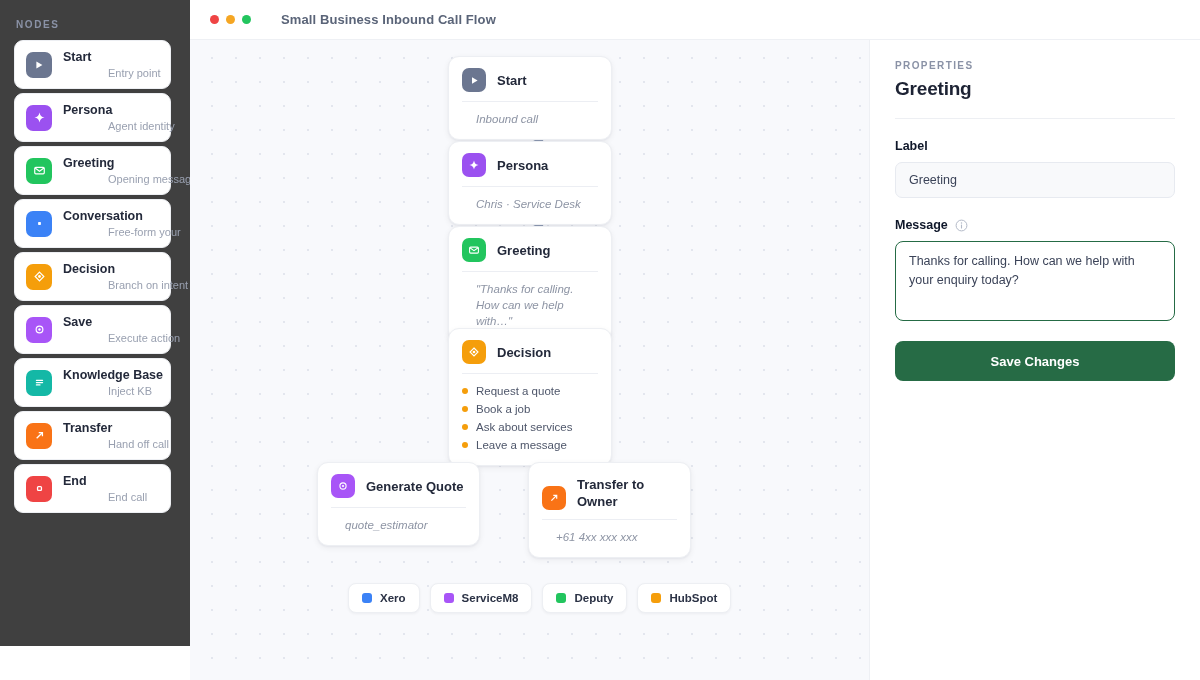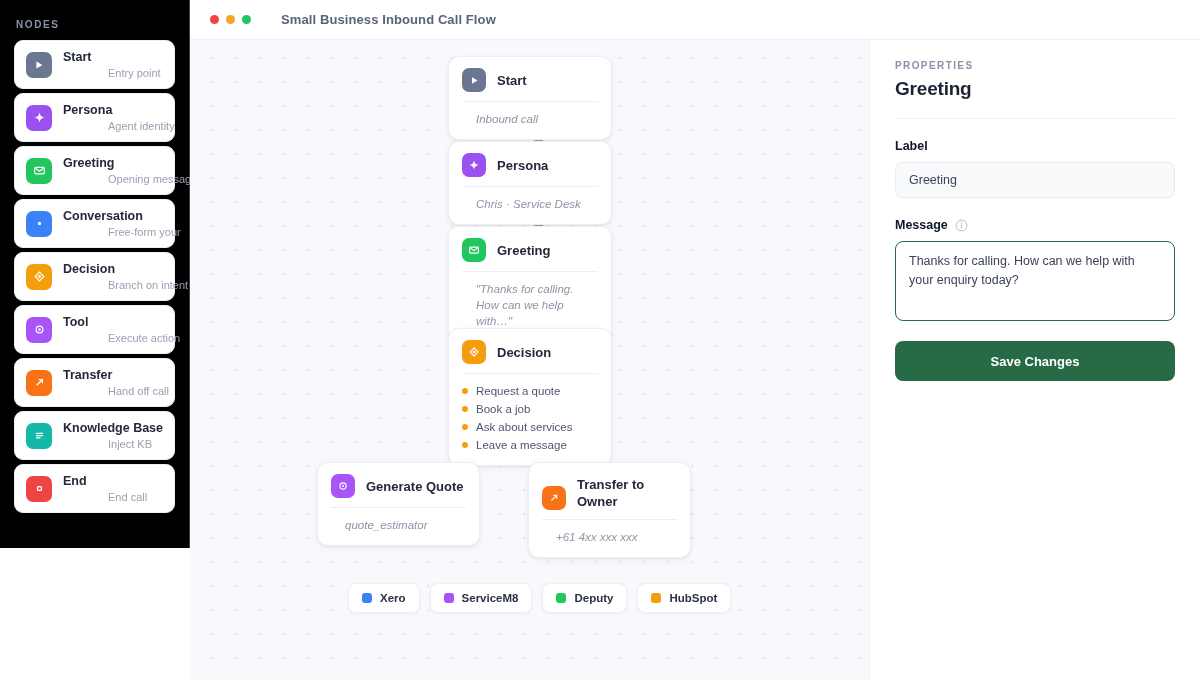--- a/index.html
+++ b/index.html
@@ -17,24 +17,24 @@
     position: relative;
     width: 1200px;
     height: 680px;
     display: flex;
     background: #ffffff;
   }
 
   
   .sidebar {
     width: 190px;
-    height: 548px;
+    height: 646px;
     flex: 0 0 190px;
-    background: #000000;
-    border-right: 1px solid #404040;
+    background: #404040;
+    border-right: 5px solid #404040;
     padding: 0 14px;
     position: relative;
   }
 
   .sidebar-title {
     font-size: 10px;
     font-weight: bold;
     letter-spacing: 1.6px;
     color: #8a92a6;
     padding: 19px 0 10px 2px;
@@ -352,47 +352,47 @@
           </div>
         </div>
         <div class="node-item">
           <span class="node-icon" style="background: rgb(168, 85, 247);">
             <svg width="13" height="13" viewBox="0 0 12 12">
               <circle cx="6" cy="6" r="3.1" fill="none" stroke="#fff" stroke-width="1.1"></circle>
               <circle cx="6" cy="6" r="1.1" fill="#fff"></circle>
             </svg>
           </span>
           <div class="node-texts">
-            <div class="node-name">Tool</div>
+            <div class="node-name">Save</div>
             <div class="node-sub">Execute action</div>
-          </div>
-        </div>
-        <div class="node-item">
-          <span class="node-icon" style="background: rgb(249, 115, 22);">
-            <svg width="13" height="13" viewBox="0 0 12 12">
-              <path d="M3.4 8.6 L8.6 3.4" stroke="#fff" stroke-width="1.2" fill="none"></path>
-              <path d="M5.3 3.3 L8.7 3.3 L8.7 6.7" stroke="#fff" stroke-width="1.2" fill="none"></path>
-            </svg>
-          </span>
-          <div class="node-texts">
-            <div class="node-name">Transfer</div>
-            <div class="node-sub">Hand off call</div>
           </div>
         </div>
         <div class="node-item">
           <span class="node-icon" style="background: rgb(20, 184, 166);">
             <svg width="13" height="13" viewBox="0 0 12 12">
               <rect x="2.6" y="3.4" width="6.8" height="1.15" rx="0.55" fill="#fff"></rect>
               <rect x="2.6" y="5.5" width="6.8" height="1.15" rx="0.55" fill="#fff"></rect>
               <rect x="2.6" y="7.6" width="4.4" height="1.15" rx="0.55" fill="#fff"></rect>
             </svg>
           </span>
           <div class="node-texts">
             <div class="node-name">Knowledge Base</div>
             <div class="node-sub">Inject KB</div>
+          </div>
+        </div>
+        <div class="node-item">
+          <span class="node-icon" style="background: rgb(249, 115, 22);">
+            <svg width="13" height="13" viewBox="0 0 12 12">
+              <path d="M3.4 8.6 L8.6 3.4" stroke="#fff" stroke-width="1.2" fill="none"></path>
+              <path d="M5.3 3.3 L8.7 3.3 L8.7 6.7" stroke="#fff" stroke-width="1.2" fill="none"></path>
+            </svg>
+          </span>
+          <div class="node-texts">
+            <div class="node-name">Transfer</div>
+            <div class="node-sub">Hand off call</div>
           </div>
         </div>
         <div class="node-item">
           <span class="node-icon" style="background: rgb(239, 68, 68);">
             <svg width="13" height="13" viewBox="0 0 12 12">
               <rect x="4.2" y="4.2" width="3.6" height="3.6" rx="0.8" fill="none" stroke="#fff" stroke-width="1.2"></rect>
             </svg>
           </span>
           <div class="node-texts">
             <div class="node-name">End</div>

